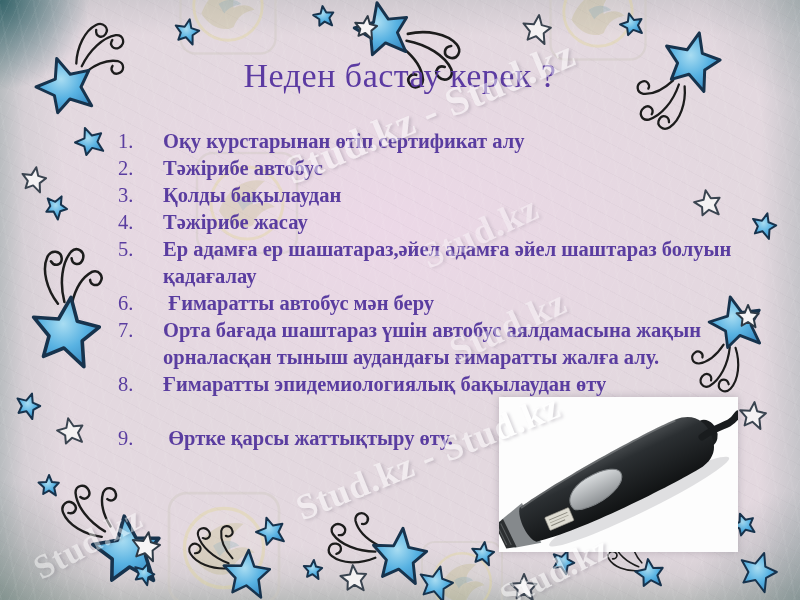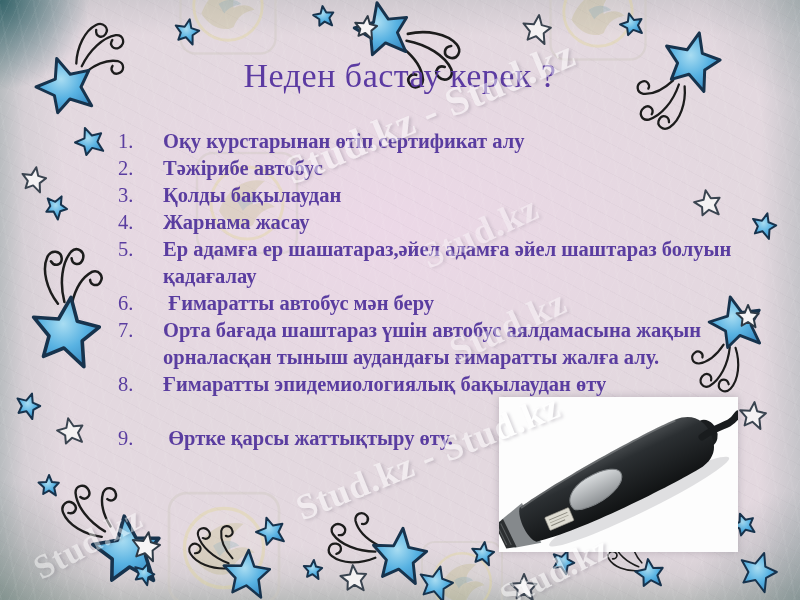--- a/index.html
+++ b/index.html
@@ -219,21 +219,21 @@
     <span class="li-text">Тәжірибе автобус</span>
   </div>
 
   <div class="li-row">
     <span class="li-num">3.</span>
     <span class="li-text">Қолды бақылаудан</span>
   </div>
 
   <div class="li-row">
     <span class="li-num">4.</span>
-    <span class="li-text">Жарнама жасау</span>
+    <span class="li-text">Тәжірибе жасау</span>
   </div>
 
   <div class="li-row">
     <span class="li-num">5.</span>
     <span class="li-text">Ер адамға ер шашатараз,әйел адамға әйел шаштараз болуын қадағалау</span>
   </div>
 
   <div class="li-row">
     <span class="li-num">6.</span>
     <span class="li-text"> Ғимаратты автобус мән беру</span>

